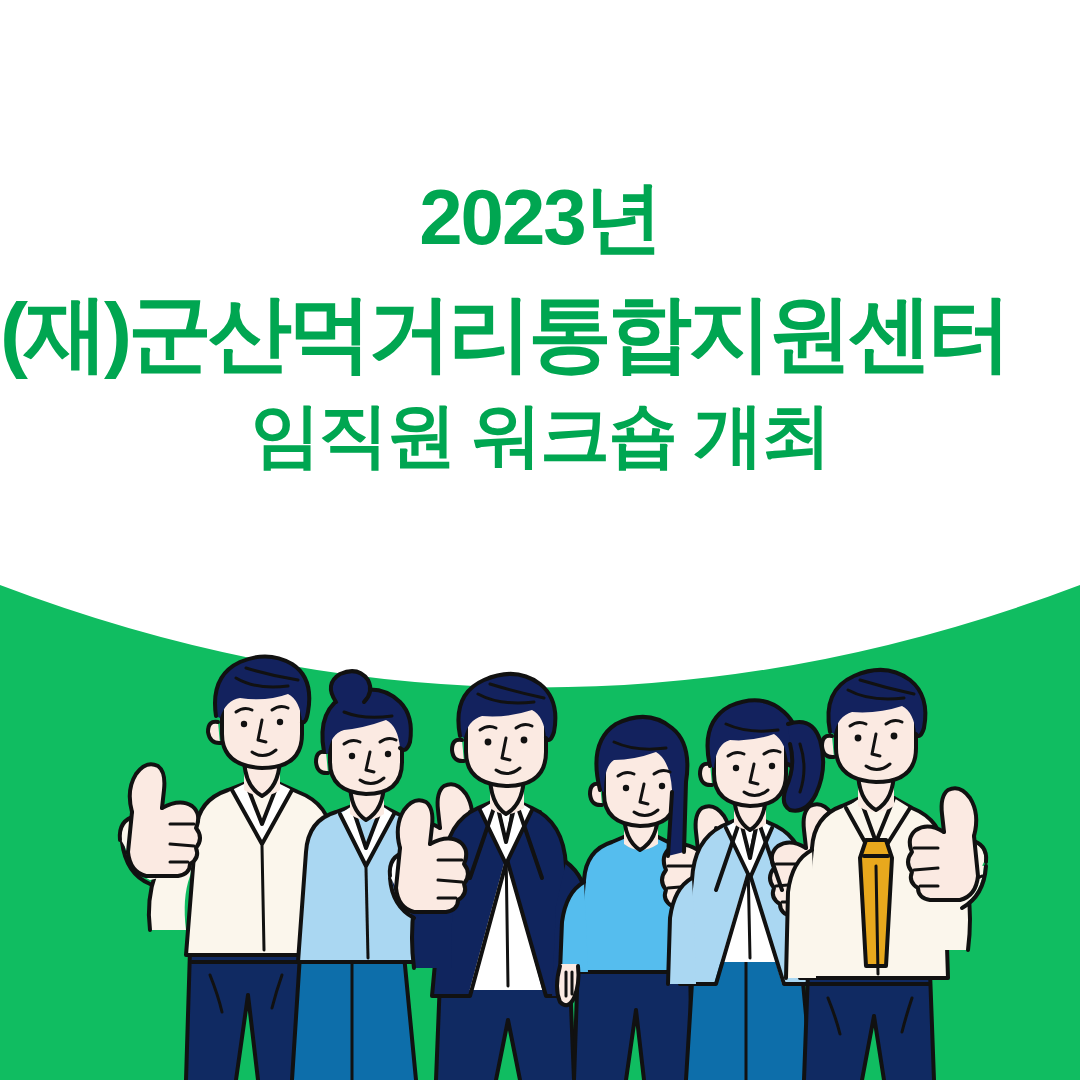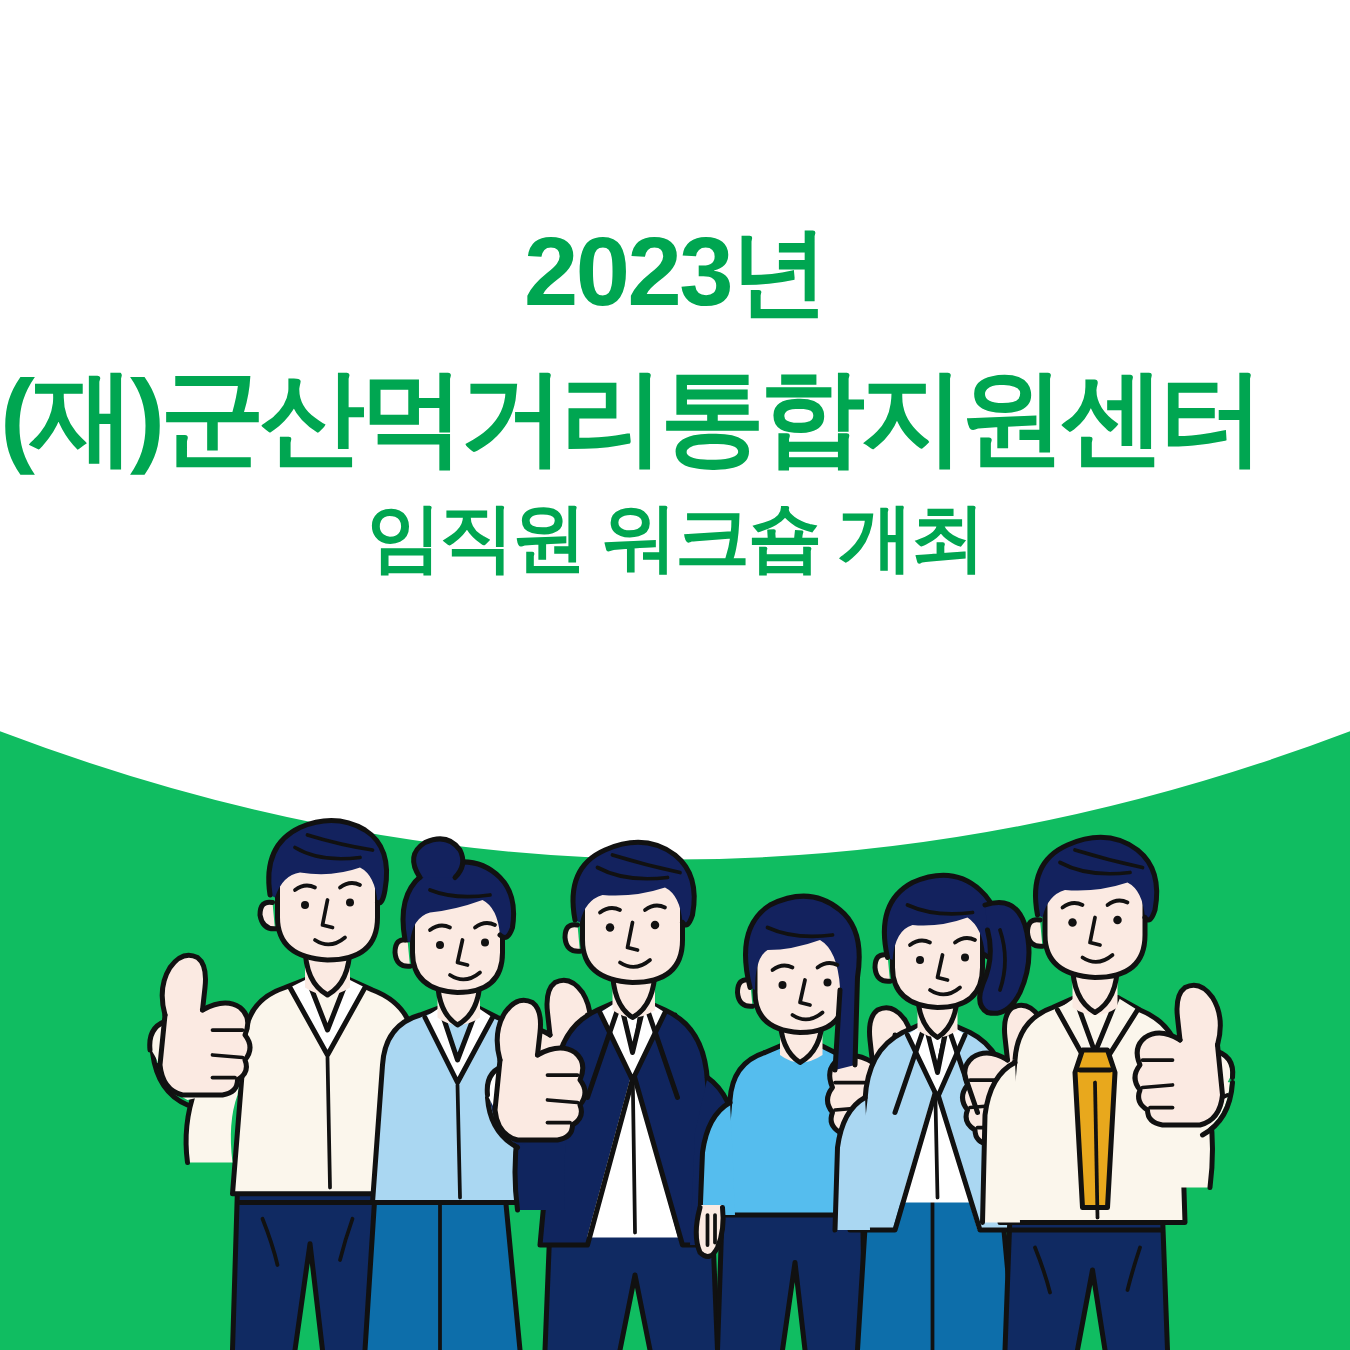--- a/index.html
+++ b/index.html
@@ -48,21 +48,21 @@
     letter-spacing: -4px;
     color: #00a651;
     line-height: 1.08;
     white-space: nowrap;
   }
   .title-line-3 {
     position: absolute;
     left: 0;
     top: 398px;
     width: 1080px;
-    font-size: 60px;
+    font-size: 70px;
     font-weight: 900;
     letter-spacing: -2px;
     color: #00a651;
     line-height: 1.08;
     white-space: nowrap;
   }
 
   
   #green-band {
     position: absolute;

